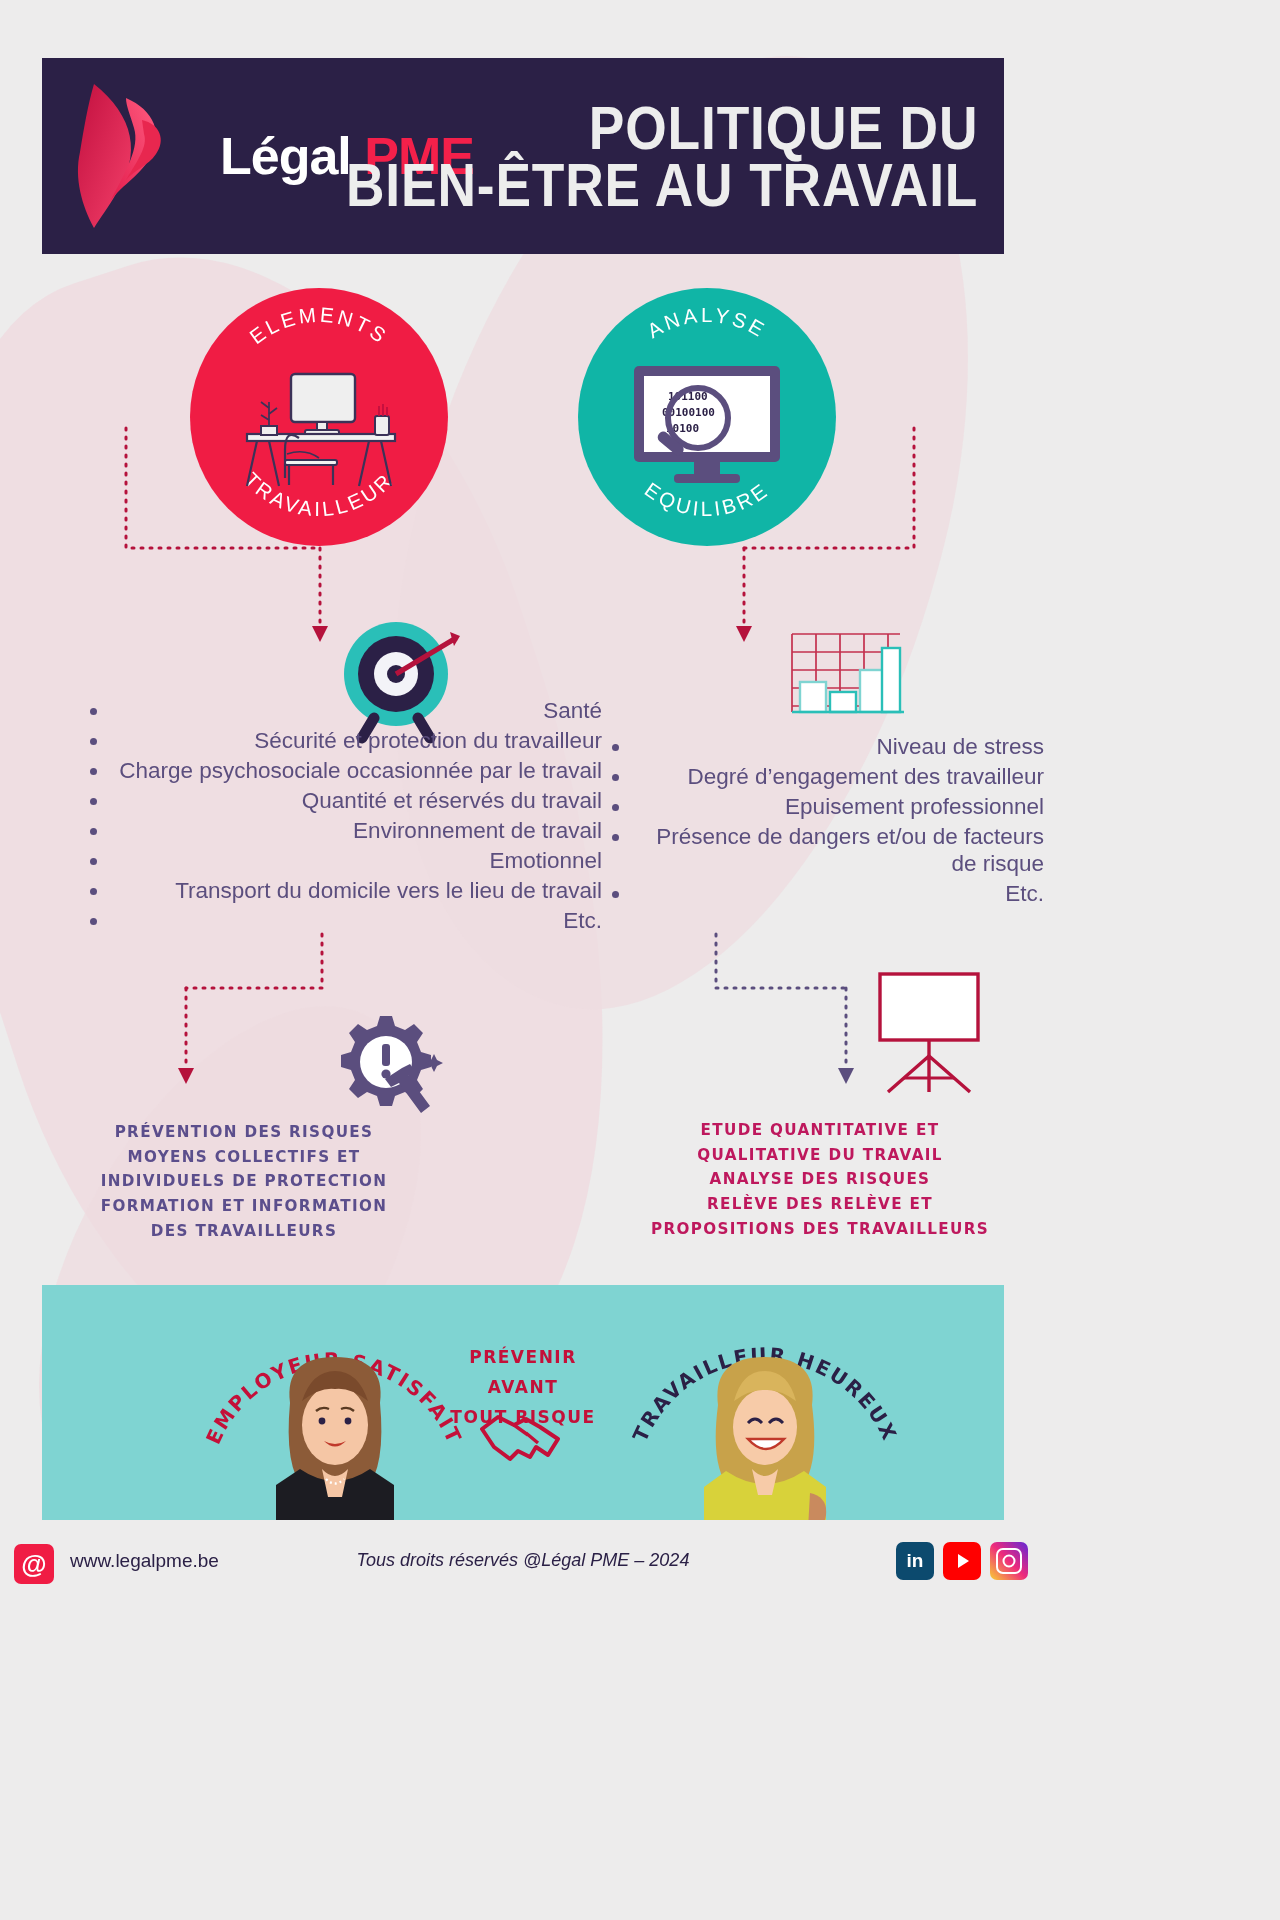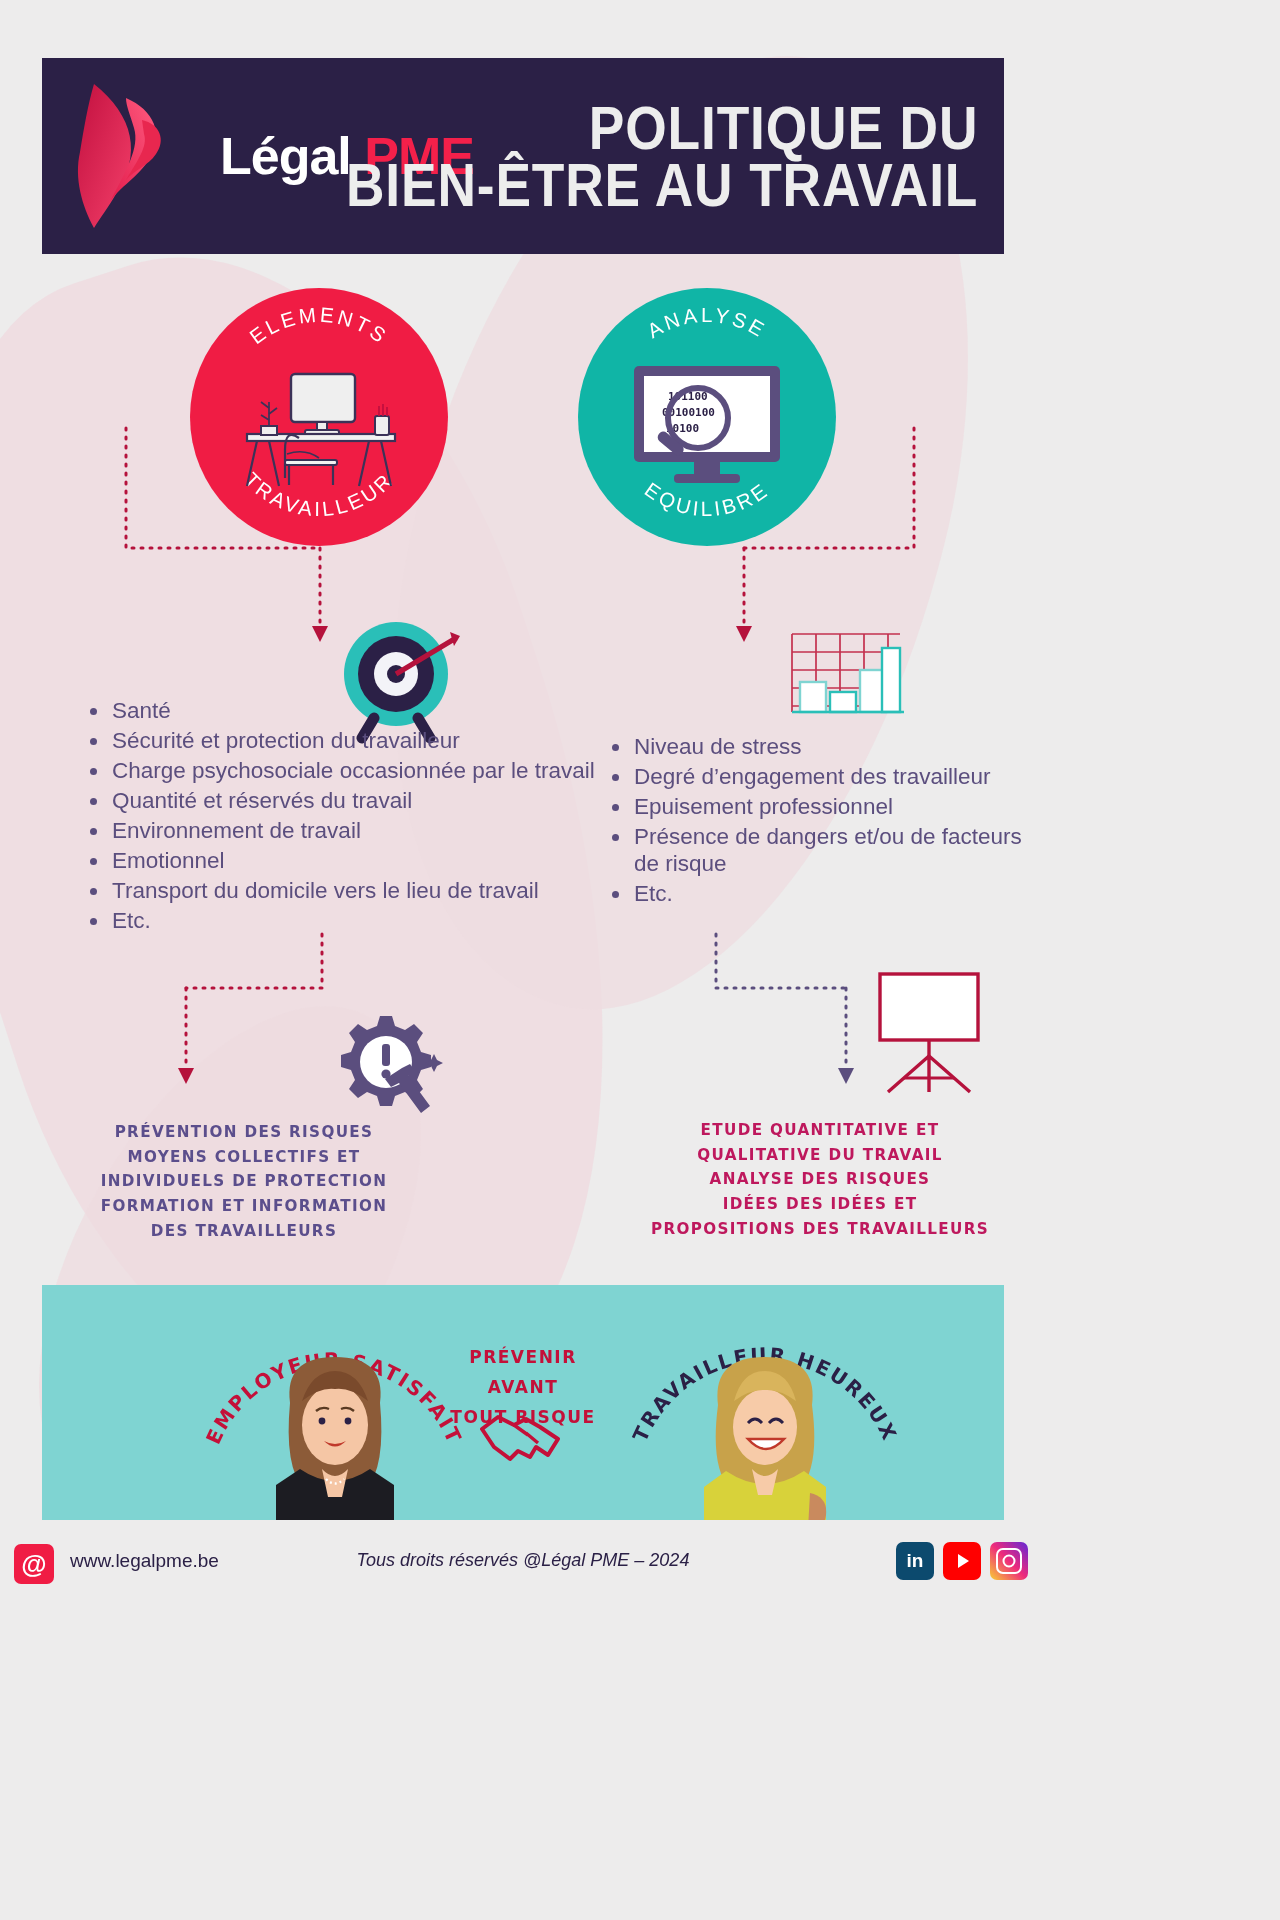--- a/index.html
+++ b/index.html
@@ -40,21 +40,21 @@
     font-weight:400;letter-spacing:3.2px;fill:#FFFFFF;
   }
 
   
   .conn{position:absolute;pointer-events:none;}
 
   
   .bullets{position:absolute;margin:0;padding:0;list-style:none;color:#5B4E7E;}
   .bullets li{
     position:relative;padding-left:30px;margin-bottom:3px;
-    font-size:22.5px;line-height:1.2;
+    font-size:22.5px;line-height:1.2;text-align:right;
   }
   .bullets li:before{
     content:"";position:absolute;left:8px;top:11px;width:7px;height:7px;
     border-radius:50%;background:#5B4E7E;
   }
   #list-left{left:82px;top:697px;width:520px;}
   #list-right{left:604px;top:733px;width:440px;}
 
   
   .hand{
@@ -279,21 +279,21 @@
   <div>MOYENS COLLECTIFS ET</div>
   <div>INDIVIDUELS DE PROTECTION</div>
   <div>FORMATION ET INFORMATION</div>
   <div>DES TRAVAILLEURS</div>
 </div>
 
 <div class="hand" id="hand-right">
   <div>ETUDE QUANTITATIVE ET</div>
   <div>QUALITATIVE DU TRAVAIL</div>
   <div>ANALYSE DES RISQUES</div>
-  <div>IDÉES DES IDÉES ET</div>
+  <div>RELÈVE DES RELÈVE ET</div>
   <div>PROPOSITIONS DES TRAVAILLEURS</div>
 </div>
 
 <div class="banner">
 
   <svg class="arc-emp" style="left:152px;top:16px;" width="280" height="210" viewBox="0 0 280 210">
     <defs>
         <path id="arcEmp" d="M16,190 A124,124 0 0 1 264,190"></path>
       </defs>
     <text><textPath href="#arcEmp" startOffset="50%" text-anchor="middle">EMPLOYEUR SATISFAIT</textPath></text>

